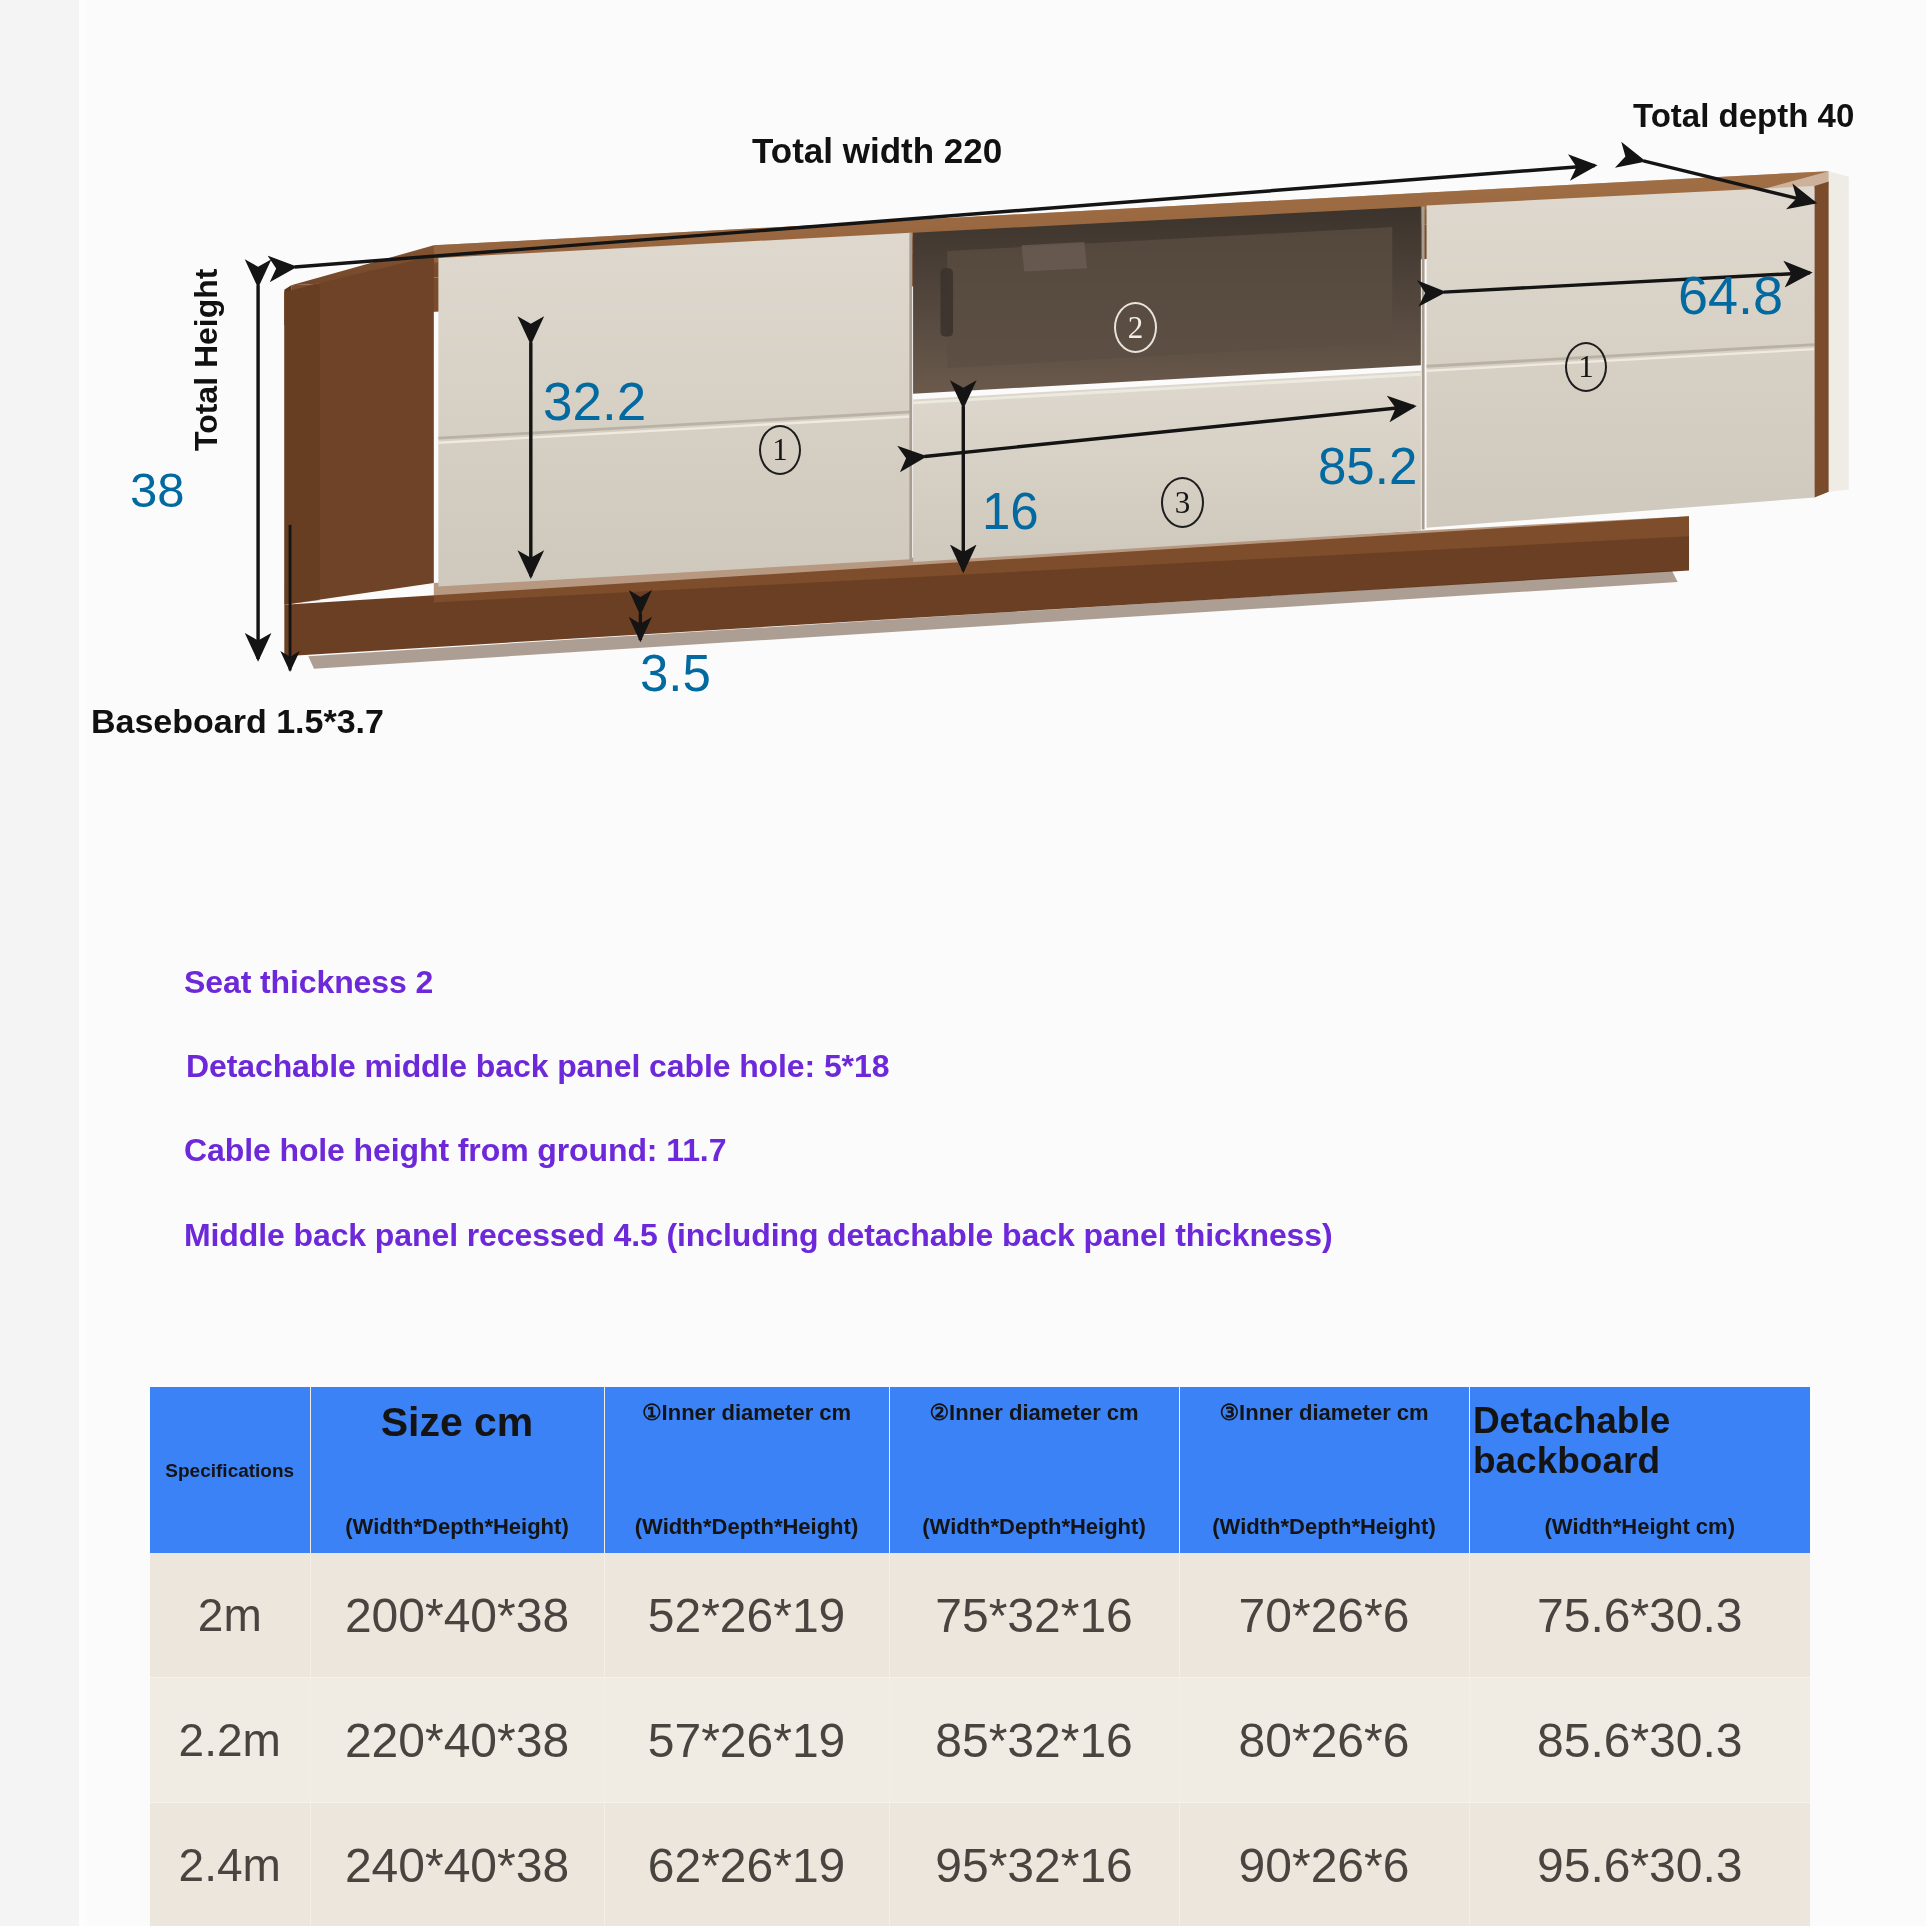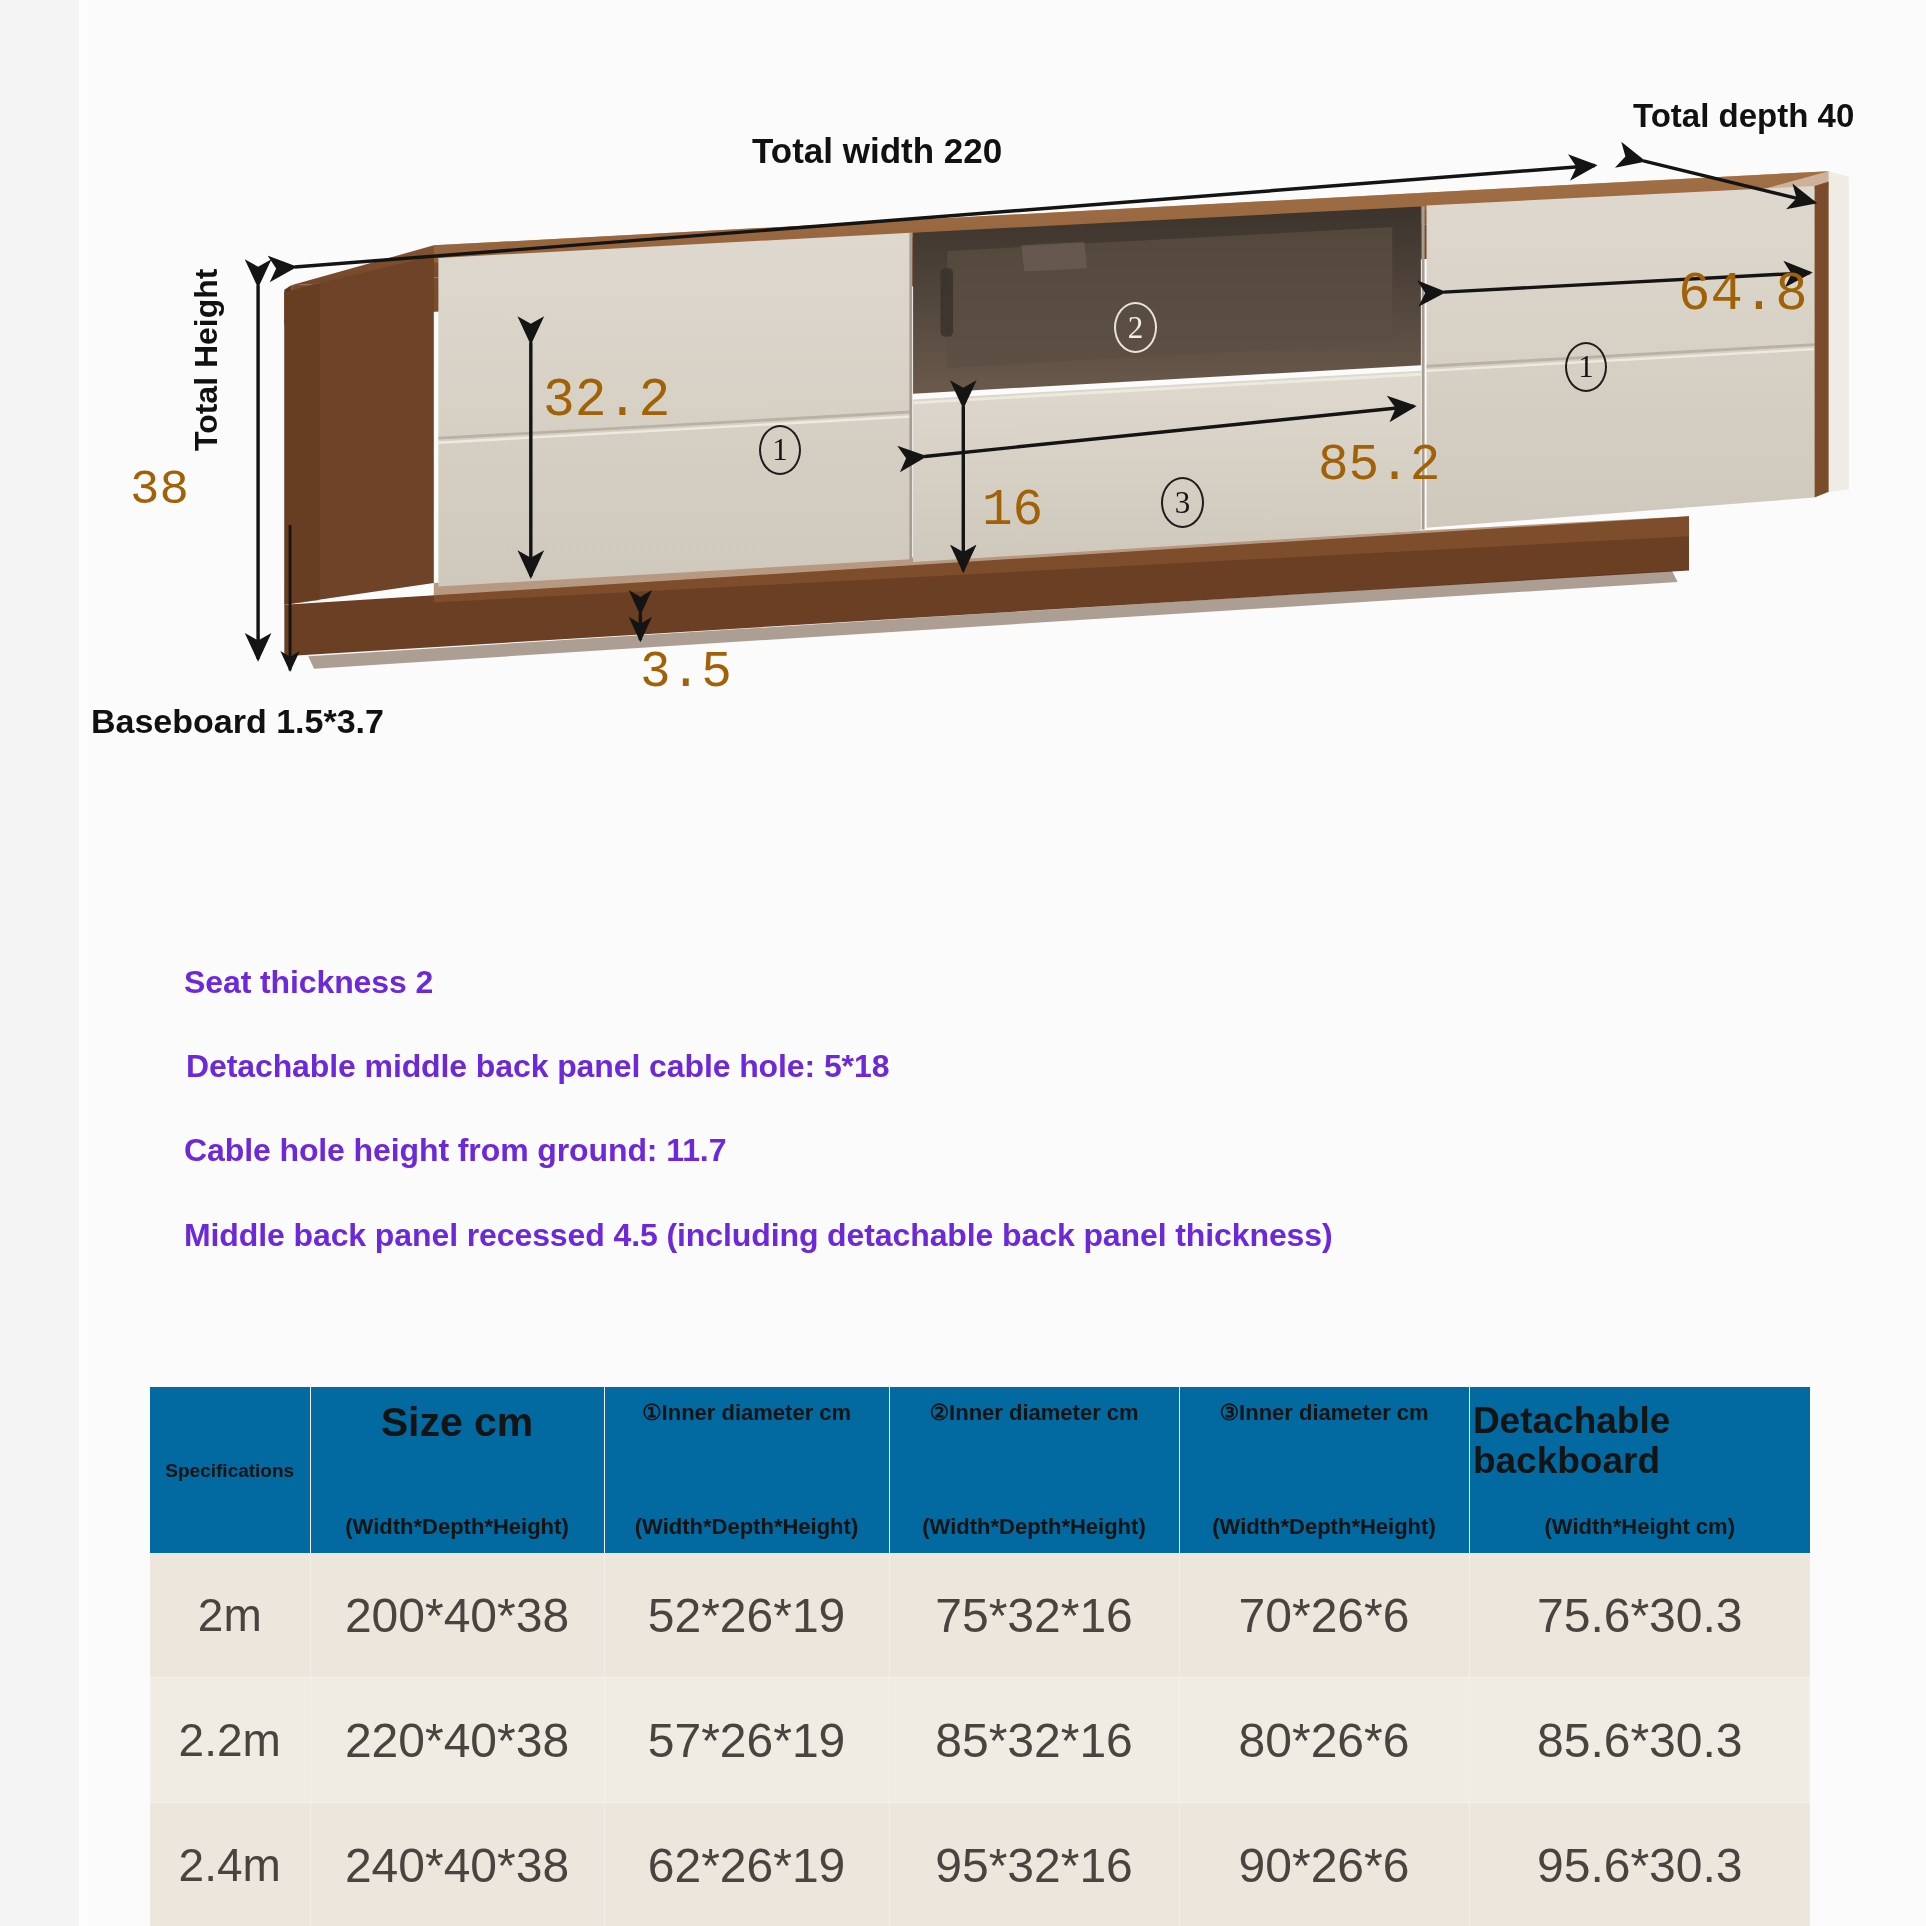--- a/index.html
+++ b/index.html
@@ -12,21 +12,21 @@
   #page{position:absolute;inset:0;background:#fbfbfb;}
   
   .gutter{position:absolute;left:0;top:0;width:79px;height:100%;background:#f4f4f4;}
   .gutter2{position:absolute;left:79px;top:0;width:8px;height:100%;background:#fdfdfd;}
 
   
   #diagram{position:absolute;left:0;top:0;width:1894px;height:833px;}
 
   .lbl{position:absolute;color:#111;white-space:nowrap;}
   .lbl-bold{font-weight:bold;}
-  .dim-num{font-family:Liberation Mono, monospace;color:#a16207;}
+  .dim-num{font-family:Liberation Sans, sans-serif;color:#0369a1;}
 
   
   .vert{transform:rotate(-90deg);transform-origin:left top;}
 
   
   .circ{
     position:absolute;
     border:2.3px solid #1d1d1d;border-radius:50%;
     display:flex;align-items:center;justify-content:center;
     font-family:"Liberation Serif",serif;color:#151515;
@@ -44,21 +44,21 @@
   }
 
   
   #spec-table{
     position:absolute;left:150px;top:1387px;
     width:1660px;
   }
   table{border-collapse:collapse;width:100%;table-layout:fixed;}
   th,td{padding:0;margin:0;text-align:center;vertical-align:middle;}
   thead th{
-    background:#0369a1;color:#141414;
+    background:#3b82f6;color:#141414;
     border-right:1.7px solid #f0ece6;
     height:166px;position:relative;
   }
   thead th:last-child{border-right:none;}
   .th-wrap{display:flex;flex-direction:column;justify-content:space-between;height:139px;padding:13.7px 3.4px 12.6px;}
   .th-main{font-weight:bold;line-height:1.05;}
   .th-sub{font-weight:bold;font-size:22px;white-space:nowrap;}
   .th-spec{font-weight:bold;font-size:19px;}
   .sz{font-size:41px;}
   .idia{font-size:22px;white-space:nowrap;}

